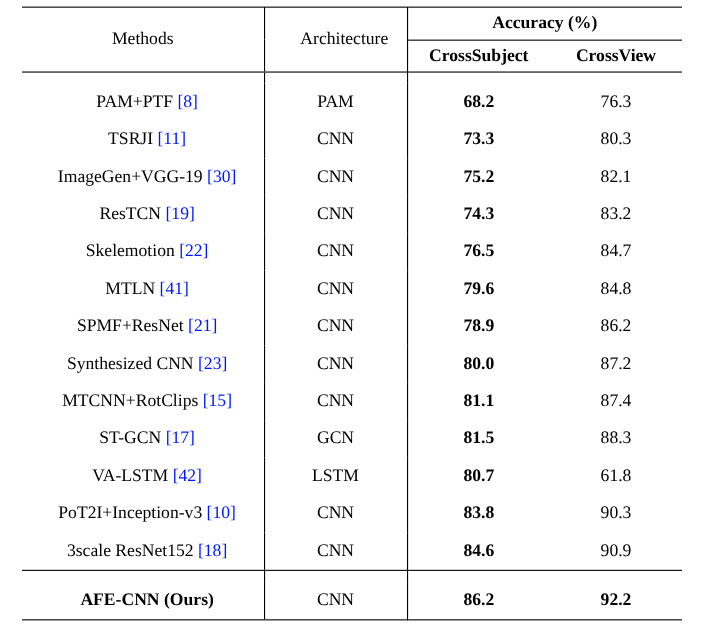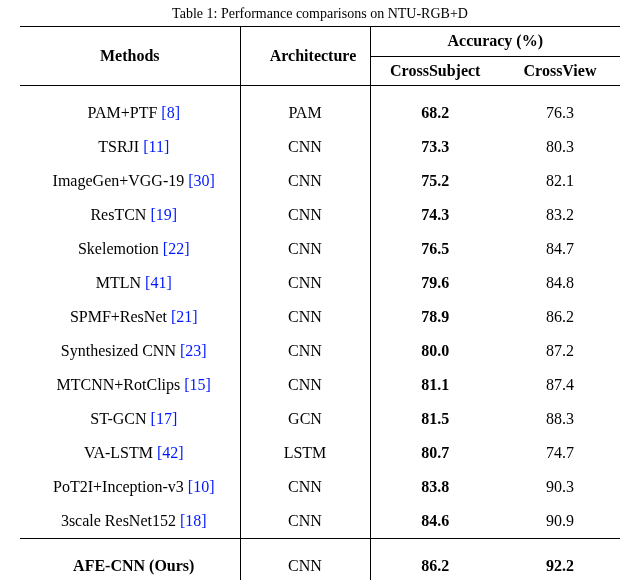--- a/index.html
+++ b/index.html
@@ -28,21 +28,21 @@
   }
   th, td {
     padding: 0;
   }
   .top-rule    { border-top: 1.5px solid #000; }
   .bottom-rule { border-bottom: 1.5px solid #000; }
   .mid-rule    { border-bottom: 1px solid #000; }
   .thin-rule   { border-bottom: 1px solid #000; }
 
   .hdr-methods, .hdr-arch {
-    font-weight: bold;
+    font-weight: normal;
     text-align: center;
     vertical-align: middle;
     height: 58px;
   }
   .hdr-arch {
     border-left: 1px solid #000;
     border-right: 1px solid #000;
     padding-left: 16px;
   }
   .hdr-acc {
@@ -67,21 +67,20 @@
   .c-cs     { text-align: center; font-weight: bold; }
   .c-cv     { text-align: center; }
   .cite { color: #0018ff; }
   .bold { font-weight: bold; }
   .spacer td { height: 10px; }
 </style>
 </head>
 <body>
 
 <div class="wrap">
-  <div class="caption">Table 1: Performance comparisons on NTU-RGB+D</div>
 
   <table>
     <colgroup>
       <col style="width:220px">
       <col style="width:130px">
       <col style="width:130px">
       <col style="width:120px">
     </colgroup>
     <thead>
       <tr class="top-rule">
@@ -158,21 +157,21 @@
         <tr>
           <td class="c-method"><span>ST-GCN </span><span class="cite">[17]</span></td>
           <td class="c-arch">GCN</td>
           <td class="c-cs">81.5</td>
           <td class="c-cv">88.3</td>
         </tr>
         <tr>
           <td class="c-method"><span>VA-LSTM </span><span class="cite">[42]</span></td>
           <td class="c-arch">LSTM</td>
           <td class="c-cs">80.7</td>
-          <td class="c-cv">74.7</td>
+          <td class="c-cv">61.8</td>
         </tr>
         <tr>
           <td class="c-method"><span>PoT2I+Inception-v3 </span><span class="cite">[10]</span></td>
           <td class="c-arch">CNN</td>
           <td class="c-cs">83.8</td>
           <td class="c-cv">90.3</td>
         </tr>
         <tr>
           <td class="c-method thin-rule"><span>3scale ResNet152 </span><span class="cite">[18]</span></td>
           <td class="c-arch thin-rule">CNN</td>

